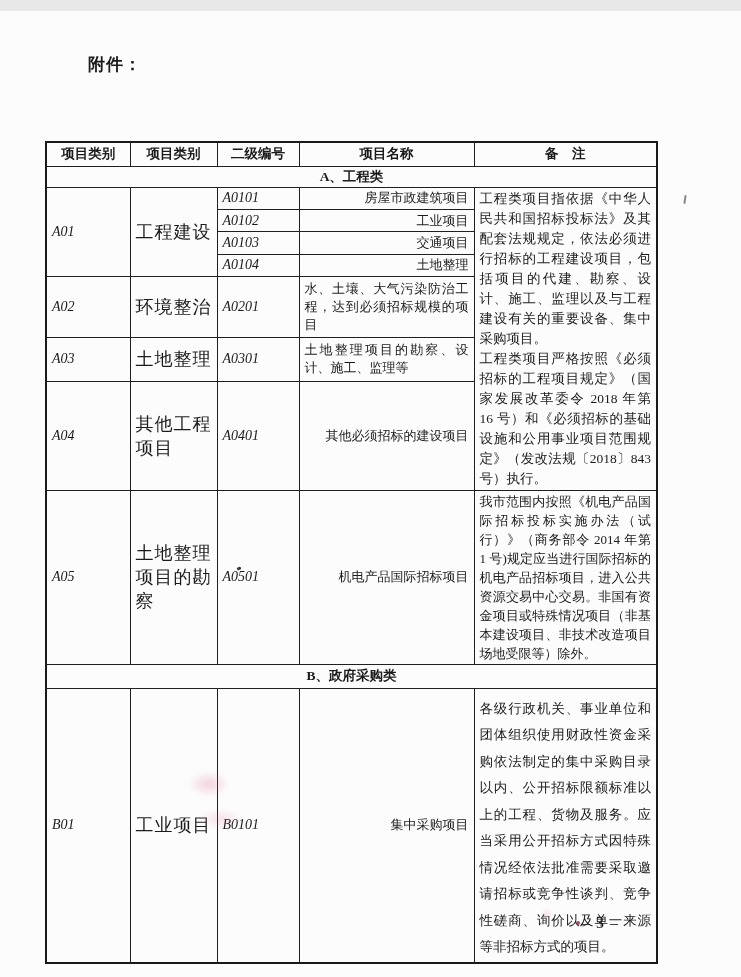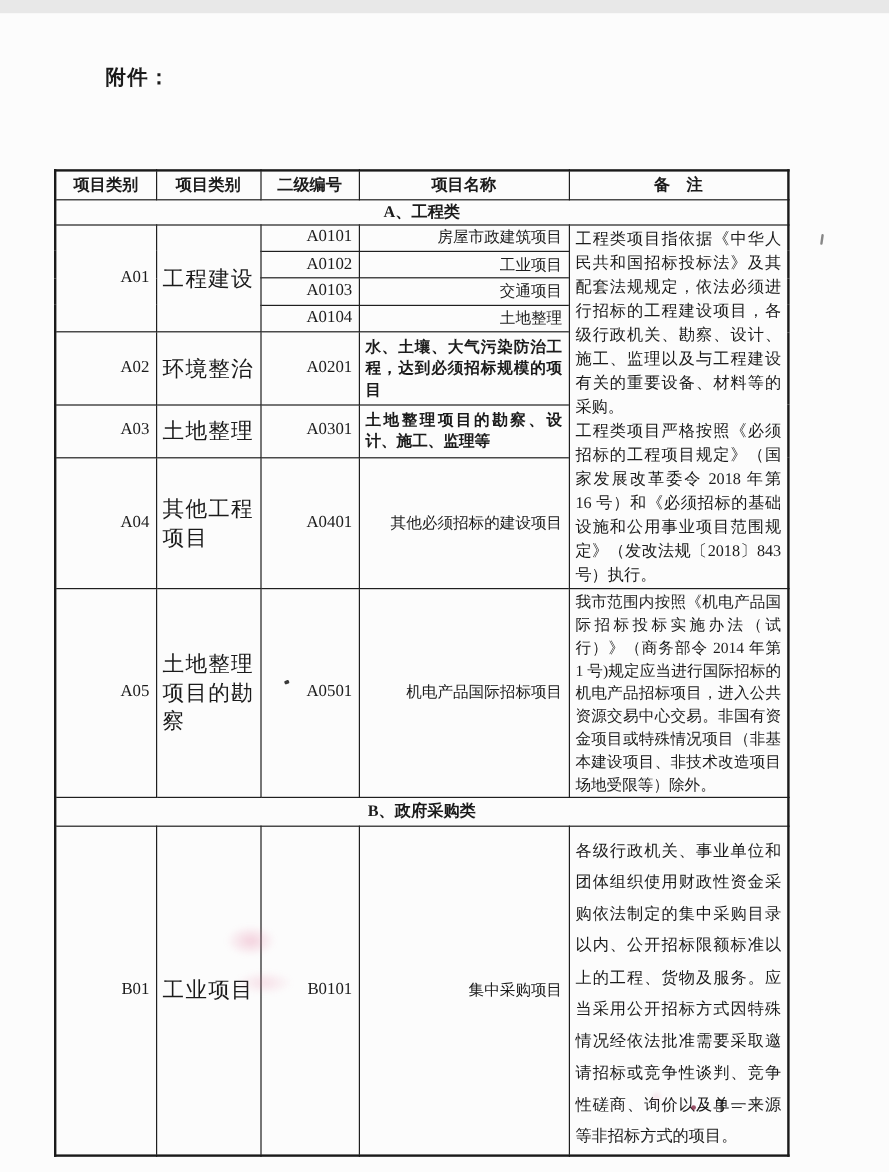--- a/index.html
+++ b/index.html
@@ -29,24 +29,24 @@
   }
   table.catalog th,table.catalog td{
     border:1.6px solid #1f1f1f;
     padding:1px 5px;
     vertical-align:middle;
     overflow:hidden;
   }
   table.catalog{border:2px solid #1a1a1a;}
   th.hdr{font-size:13.5px;font-weight:bold;text-align:center;padding:2px;}
   td.section{font-size:13.5px;font-weight:bold;text-align:center;padding-left:8px;}
-  td.code{text-align:right;font-size:14px;}
+  td.code{text-align:left;font-size:14px;font-style:italic;}
   td.cat{font-size:18px;padding-left:8px;padding-right:4px;letter-spacing:1px;text-align:justify;}
   td.name{font-size:13px;padding-left:7px;padding-right:5px;text-align:right;}
-  td.name-just{text-align:justify;font-weight:bold;}
+  td.name-just{text-align:justify;}
   td.remark{vertical-align:top;padding:3px 6px 2px 7px;}
   td.remark p{
     margin:0;text-align:justify;
     font-size:13.5px;line-height:20px;
   }
   td.remark-a05 p{font-size:13px;line-height:19px;}
   td.remark-b p{font-size:13.5px;line-height:26.5px;padding-top:6px;}
   .page-number{
     position:absolute;left:582px;top:903px;
     font-size:16px;letter-spacing:1px;white-space:nowrap;
@@ -92,21 +92,21 @@
     </tr>
     <tr style="height:16px">
       <td class="section" colspan="5">A、工程类</td>
     </tr>
     <tr style="height:19px">
       <td class="code" rowspan="4">A01</td>
       <td class="cat" rowspan="4">工程建设</td>
       <td class="code">A0101</td>
       <td class="name">房屋市政建筑项目</td>
       <td class="remark" rowspan="7">
-        <p>工程类项目指依据《中华人民共和国招标投标法》及其配套法规规定，依法必须进行招标的工程建设项目，各级行政机关、勘察、设计、施工、监理以及与工程建设有关的重要设备、材料等的采购。</p>
+        <p>工程类项目指依据《中华人民共和国招标投标法》及其配套法规规定，依法必须进行招标的工程建设项目，包括项目的代建、勘察、设计、施工、监理以及与工程建设有关的重要设备、集中采购项目。</p>
         <p>工程类项目严格按照《必须招标的工程项目规定》（国家发展改革委令 2018 年第 16 号）和《必须招标的基础设施和公用事业项目范围规定》（发改法规〔2018〕843 号）执行。</p>
       </td>
     </tr>
     <tr style="height:19px">
       <td class="code">A0102</td>
       <td class="name">工业项目</td>
     </tr>
     <tr style="height:19px">
       <td class="code">A0103</td>
       <td class="name">交通项目</td>

